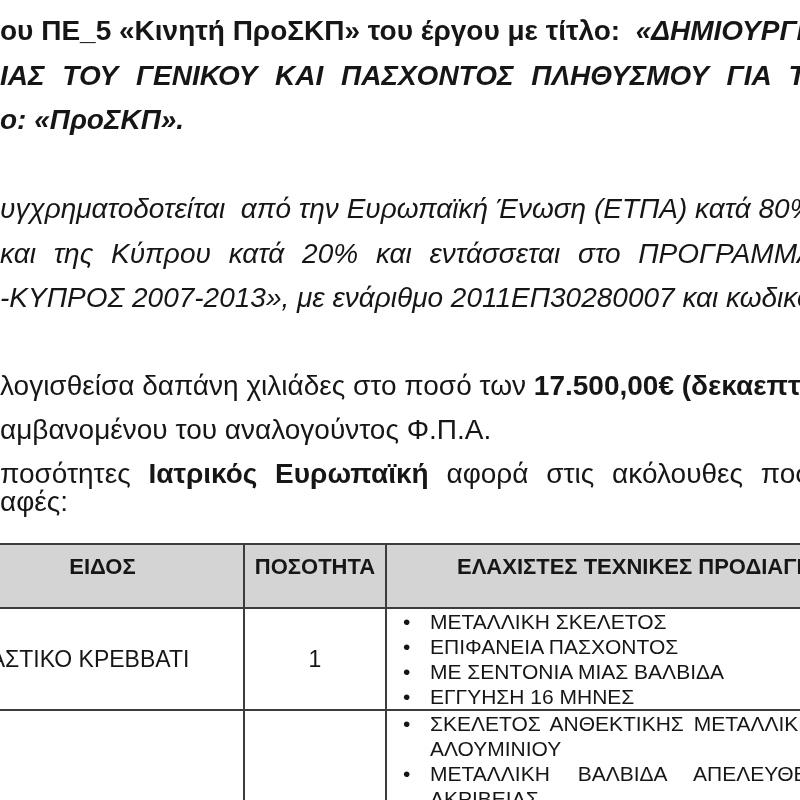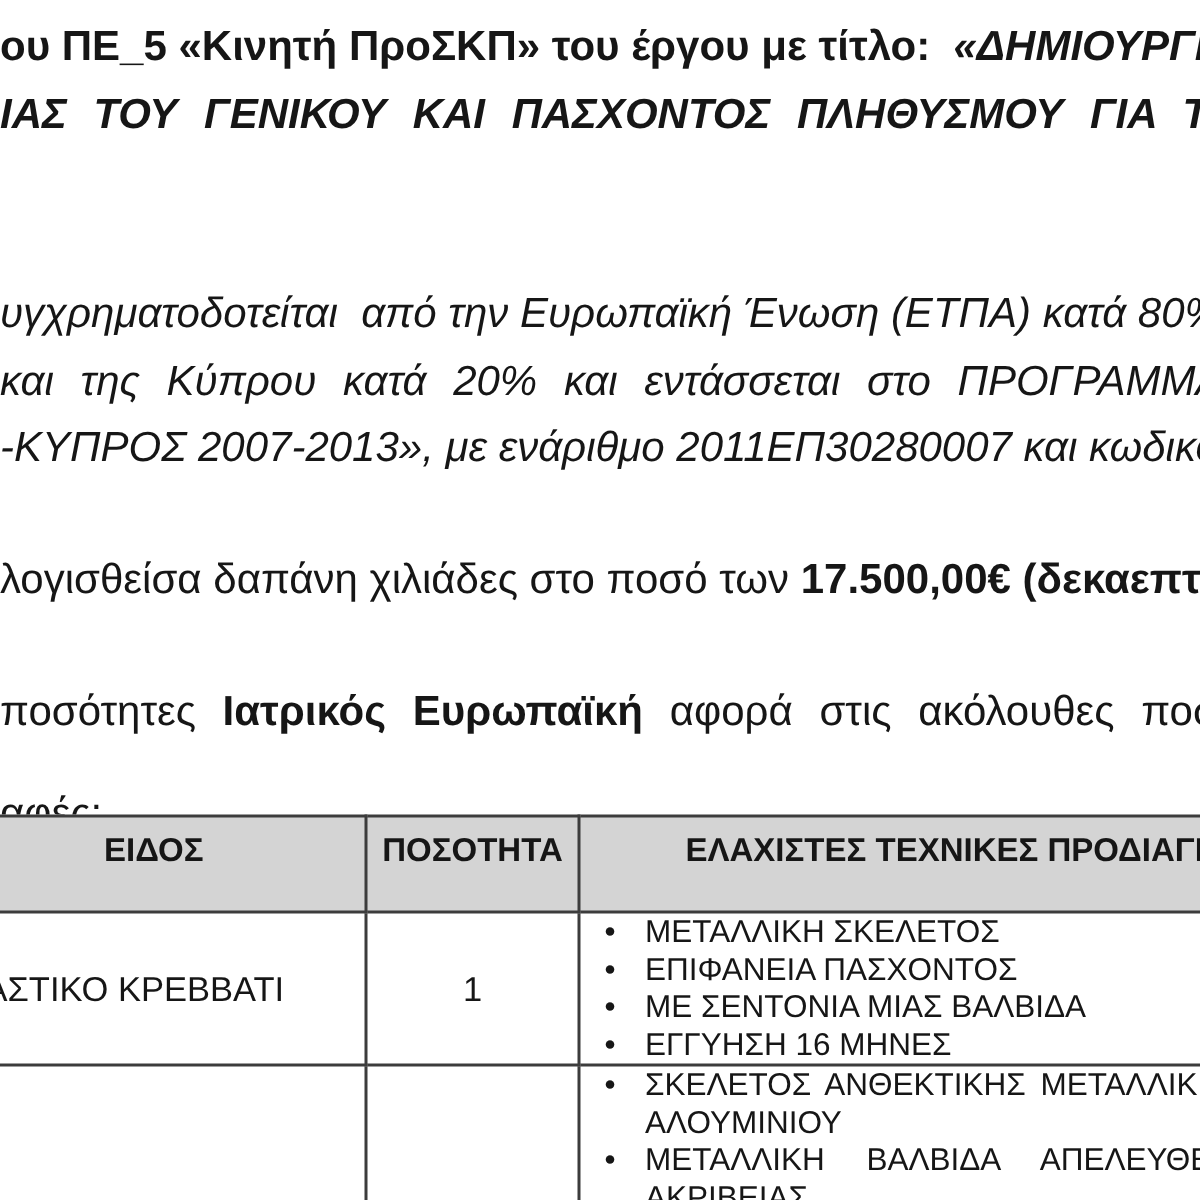--- a/index.html
+++ b/index.html
@@ -105,33 +105,35 @@
 </style>
 </head>
 <body>
 
 <div class="screen">
 
   <div class="line b" style="top:14px"><span>ου ΠΕ_5 «Κινητή ΠροΣΚΠ» του έργου με τίτλο:  </span><span class="i">«ΔΗΜΙΟΥΡΓΙΑ ΔΙΑΣΥΝΟΡΙΑΚ</span></div>
 
   <div class="line bi wide" style="top:59px"><span>ΙΑΣ ΤΟΥ ΓΕΝΙΚΟΥ ΚΑΙ ΠΑΣΧΟΝΤΟΣ ΠΛΗΘΥΣΜΟΥ ΓΙΑ ΤΗ ΣΚΛΗΡΥΝΣΗ ΚΑΤΑ</span></div>
 
+  <div class="line bi" style="top:103px"><span>ο: «ΠροΣΚΠ».</span></div>
 
   <div class="line i" style="top:192px"><span>υγχρηματοδοτείται  από την Ευρωπαϊκή Ένωση (ΕΤΠΑ) κατά 80% και από Εθνικ</span></div>
 
   <div class="line i wide" style="top:237px"><span>και της Κύπρου κατά 20% και εντάσσεται στο ΠΡΟΓΡΑΜΜΑ ΔΙΑΣΥΝΟΡΙΑΚΗ</span></div>
 
   <div class="line i" style="top:281px"><span>-ΚΥΠΡΟΣ 2007-2013», με ενάριθμο 2011ΕΠ30280007 και κωδικό MIS: 901024</span></div>
 
   <div class="line" style="top:369px"><span>λογισθείσα δαπάνη χιλιάδες στο ποσό των </span><span class="b">17.500,00€ (δεκαεπτά χιλιάδες πεν</span></div>
 
+  <div class="line" style="top:413px"><span>αμβανομένου του αναλογούντος Φ.Π.Α.</span></div>
 
   <div class="line wide" style="top:457px"><span>ποσότητες </span><span class="b">Ιατρικός Ευρωπαϊκή</span><span> αφορά στις ακόλουθες ποσότητες και ελάχ</span></div>
 
-  <div class="line" style="top:525px"><span>αφές:</span></div>
+  <div class="line" style="top:485px"><span>αφές:</span></div>
 
   <div class="table-wrap">
     <table class="specs">
       <colgroup>
           <col class="c1">
           <col class="c2">
           <col class="c3">
         </colgroup>
       <thead>
         <tr>

